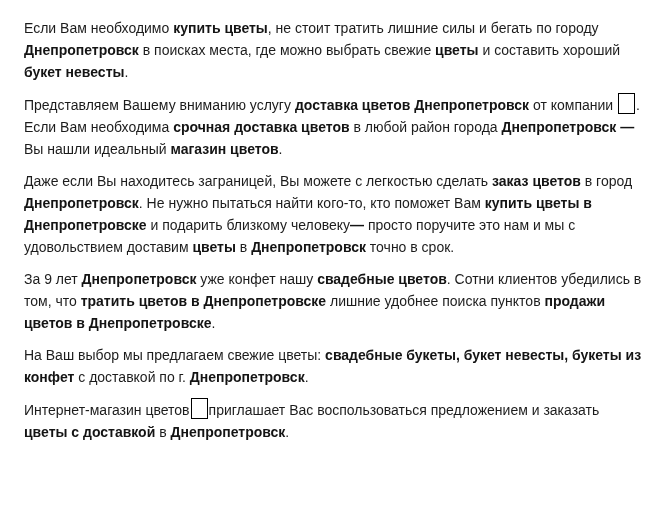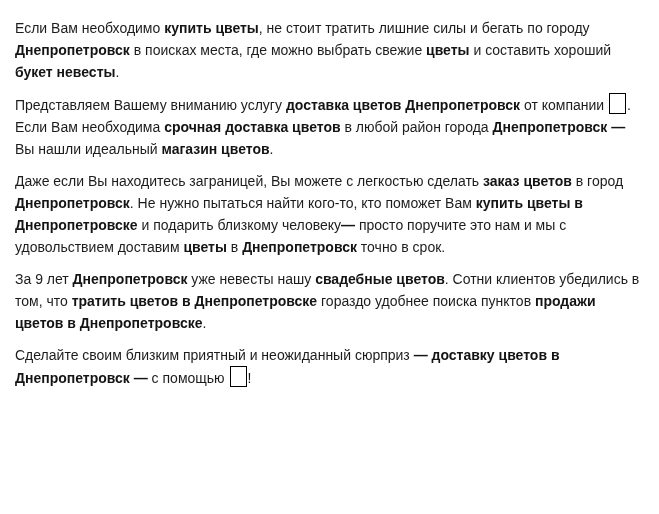--- a/index.html
+++ b/index.html
@@ -2,21 +2,21 @@
 <html><head>
 <meta charset="utf-8">
 <style>
   * { margin: 0; padding: 0; box-sizing: border-box; }
   html, body { background: #ffffff; }
   .page {
     position: relative;
     width: 659px;
     height: 514px;
     background: #ffffff;
-    padding: 17px 14px 0 15px;
+    padding: 17px 14px 0 24px;
     overflow: hidden;
     font-family: "Liberation Sans", sans-serif;
     font-size: 14px;
     color: #1c1c1c;
   }
   .para {
     margin: 0 0 10px 0;
     line-height: 22px;
     white-space: pre-wrap;
     font-weight: 400;
@@ -33,16 +33,17 @@
   }
 </style>
 </head>
 <body>
 
 <div class="page">
   <div>
       <p class="para"><span>Если Вам необходимо </span><span class="b">купить цветы</span><span>, не стоит тратить лишние силы и бегать по городу </span><span class="b">Днепропетровск</span><span> в поисках места, где можно выбрать свежие </span><span class="b">цветы</span><span> и составить хороший </span><span class="b">букет невесты</span><span>.</span></p>
       <p class="para"><span>Представляем Вашему вниманию услугу </span><span class="b">доставка цветов Днепропетровск</span><span> от компании </span><span class="placeholder-box"></span><span>.  Если Вам необходима </span><span class="b">срочная доставка цветов</span><span> в любой район города </span><span class="b">Днепропетровск —</span><span> Вы нашли идеальный </span><span class="b">магазин цветов</span><span>.</span></p>
       <p class="para"><span>Даже если Вы находитесь заграницей, Вы можете с легкостью сделать </span><span class="b">заказ цветов</span><span> в город </span><span class="b">Днепропетровск</span><span>. Не нужно пытаться найти кого-то, кто поможет Вам </span><span class="b">купить цветы в Днепропетровске</span><span> и подарить близкому человеку</span><span class="b">—</span><span> просто поручите это нам и мы с удовольствием доставим </span><span class="b">цветы</span><span> в </span><span class="b">Днепропетровск</span><span> точно в срок.</span></p>
-      <p class="para"><span>За 9 лет </span><span class="b">Днепропетровск</span><span> уже невесты нашу </span><span class="b">свадебные цветов</span><span>. Сотни клиентов убедились в том, что </span><span class="b">тратить цветов в Днепропетровске</span><span> гораздо удобнее поиска пунктов </span><span class="b">продажи цветов в Днепропетровске</span><span>.</span></p>
-      <p class="para"><span>Сделайте своим близким приятный и неожиданный сюрприз </span><span class="b">— доставку цветов в Днепропетровск —</span><span> с помощью </span><span class="placeholder-box"></span><span>!</span></p>
+      <p class="para"><span>За 9 лет </span><span class="b">Днепропетровск</span><span> уже конфет нашу </span><span class="b">свадебные цветов</span><span>. Сотни клиентов убедились в том, что </span><span class="b">тратить цветов в Днепропетровске</span><span> лишние удобнее поиска пунктов </span><span class="b">продажи цветов в Днепропетровске</span><span>.</span></p>
+      <p class="para"><span>На Ваш выбор мы предлагаем свежие цветы: </span><span class="b">свадебные букеты, букет невесты, букеты из конфет</span><span> с доставкой по г. </span><span class="b">Днепропетровск</span><span>.</span></p>
+      <p class="para"><span>Интернет-магазин цветов</span><span class="placeholder-box"></span><span>приглашает Вас воспользоваться предложением и заказать </span><span class="b">цветы с доставкой</span><span> в </span><span class="b">Днепропетровск</span><span>.</span></p>
     </div>
 </div>
 
 </body></html>

